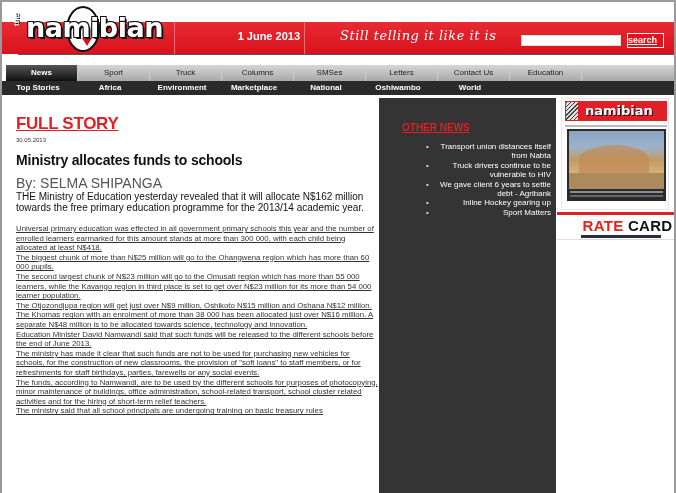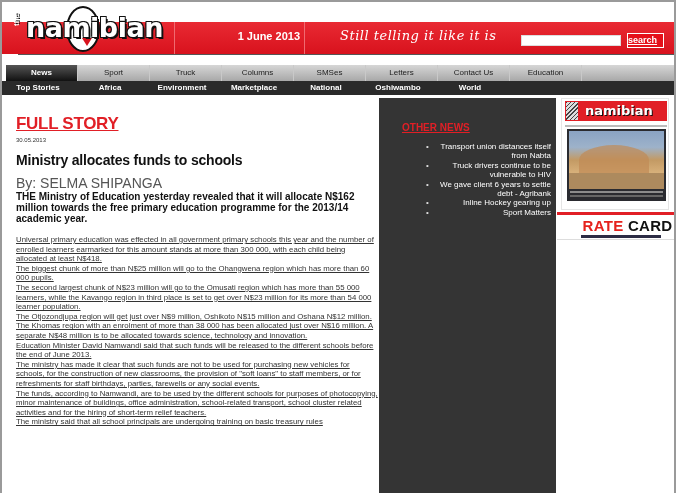--- a/index.html
+++ b/index.html
@@ -28,21 +28,21 @@
   .mainnav .item.active { background: linear-gradient(#555, #111); color: #fff; font-weight: bold; }
   .subnav { position: absolute; left: 0; top: 79px; width: 672px; height: 14px; background: #2a2a2a; display: flex; }
   .subnav .item { width: 72px; text-align: center; font-size: 8px; line-height: 14px; color: #fff; font-weight: bold; cursor: pointer; }
 
   
   .content { position: absolute; left: 14px; top: 112px; width: 362px; }
   .full-story { font-size: 17px; font-weight: bold; color: #e11f26; text-decoration: underline; letter-spacing: -0.3px; }
   .story-date { font-size: 6px; color: #333; margin-top: 3px; }
   .headline { font-size: 14px; font-weight: bold; color: #111; margin-top: 9px; letter-spacing: -0.2px; }
   .byline { font-size: 14px; color: #555; margin-top: 7px; }
-  .lede { font-size: 10px; font-weight: bold; color: #111; line-height: 11px; }
+  .lede { font-size: 10px; font-weight: normal; color: #111; line-height: 11px; }
   .body-text { margin-top: 11px; font-size: 7.8px; color: #333; line-height: 9.6px; }
   .body-text p { margin: 0; text-decoration: underline; }
 
   
   .othernews { position: absolute; left: 377px; top: 96px; width: 177px; height: 397px; background: #343434; }
   .othernews-title { position: absolute; left: 23px; top: 24px; font-size: 10px; font-weight: bold; color: #e11f26; text-decoration: underline; }
   .othernews ul { position: absolute; left: 47px; top: 44px; width: 125px; list-style: none; }
   .othernews li { font-size: 8px; color: #fff; line-height: 9.4px; position: relative; padding-left: 11px; cursor: pointer; text-align: right; }
   .othernews li::before { content: "•"; position: absolute; left: 0; top: 0; color: #ddd; font-size: 8px; }
 

